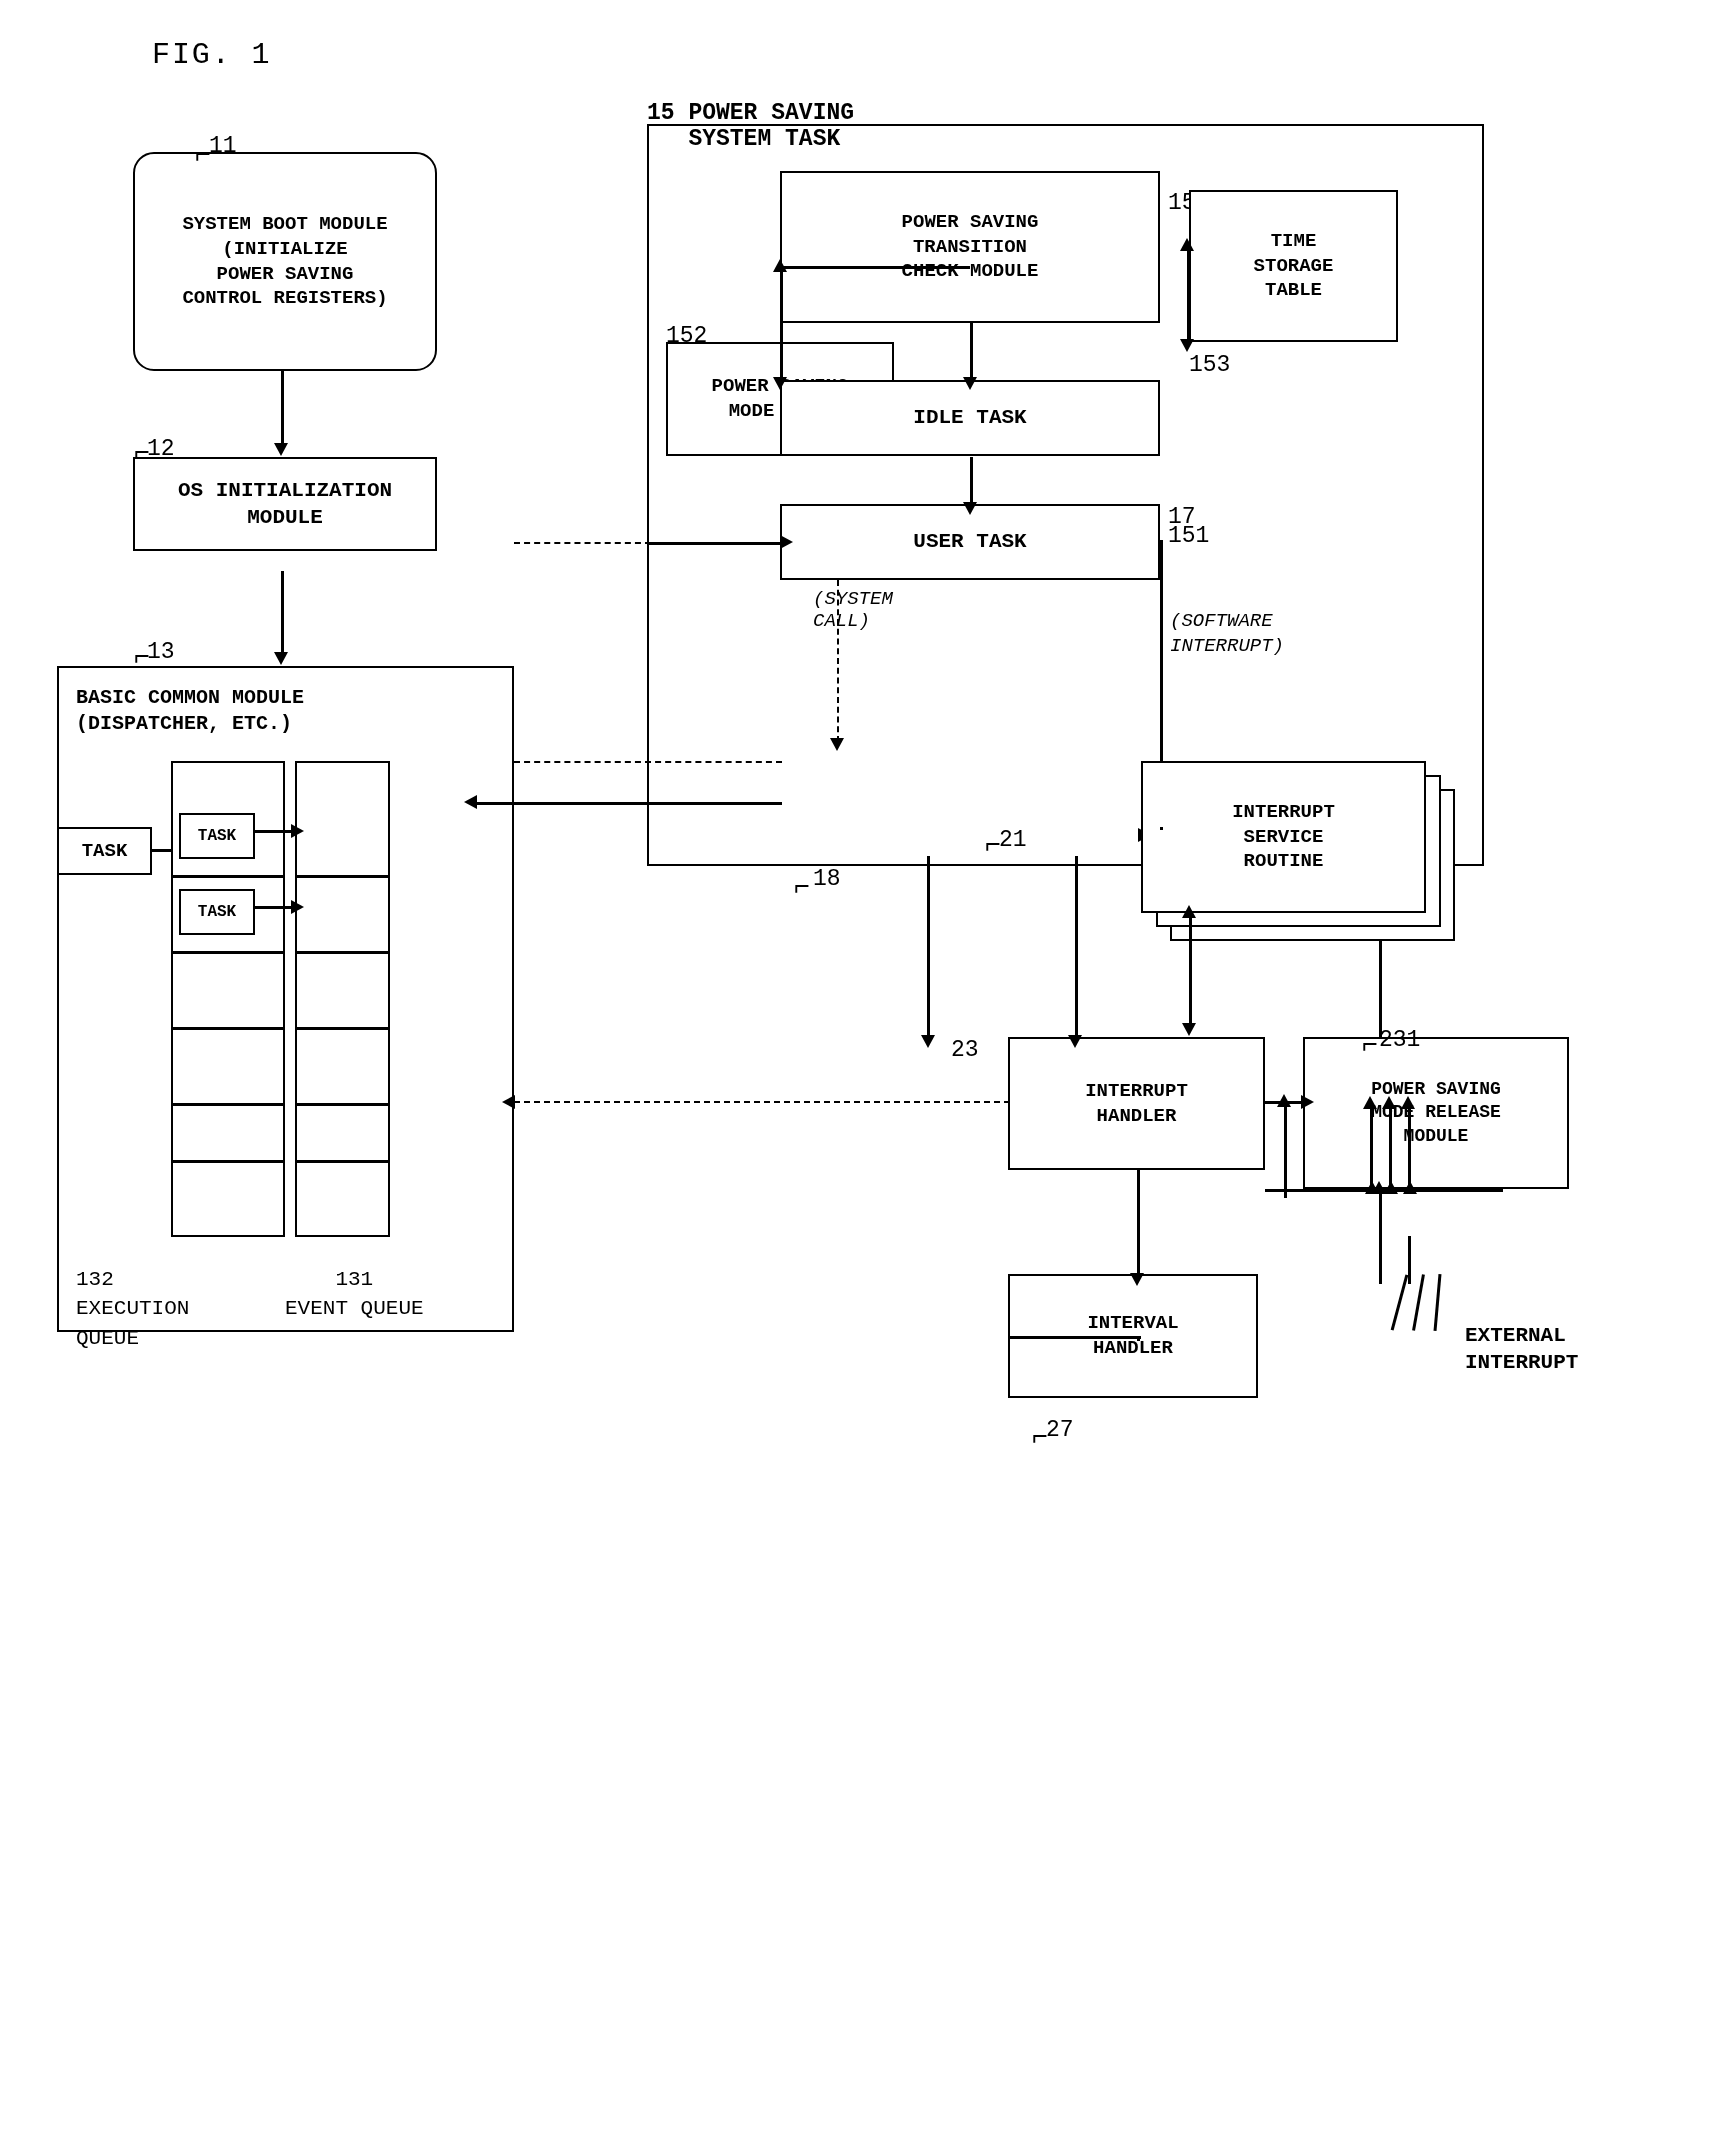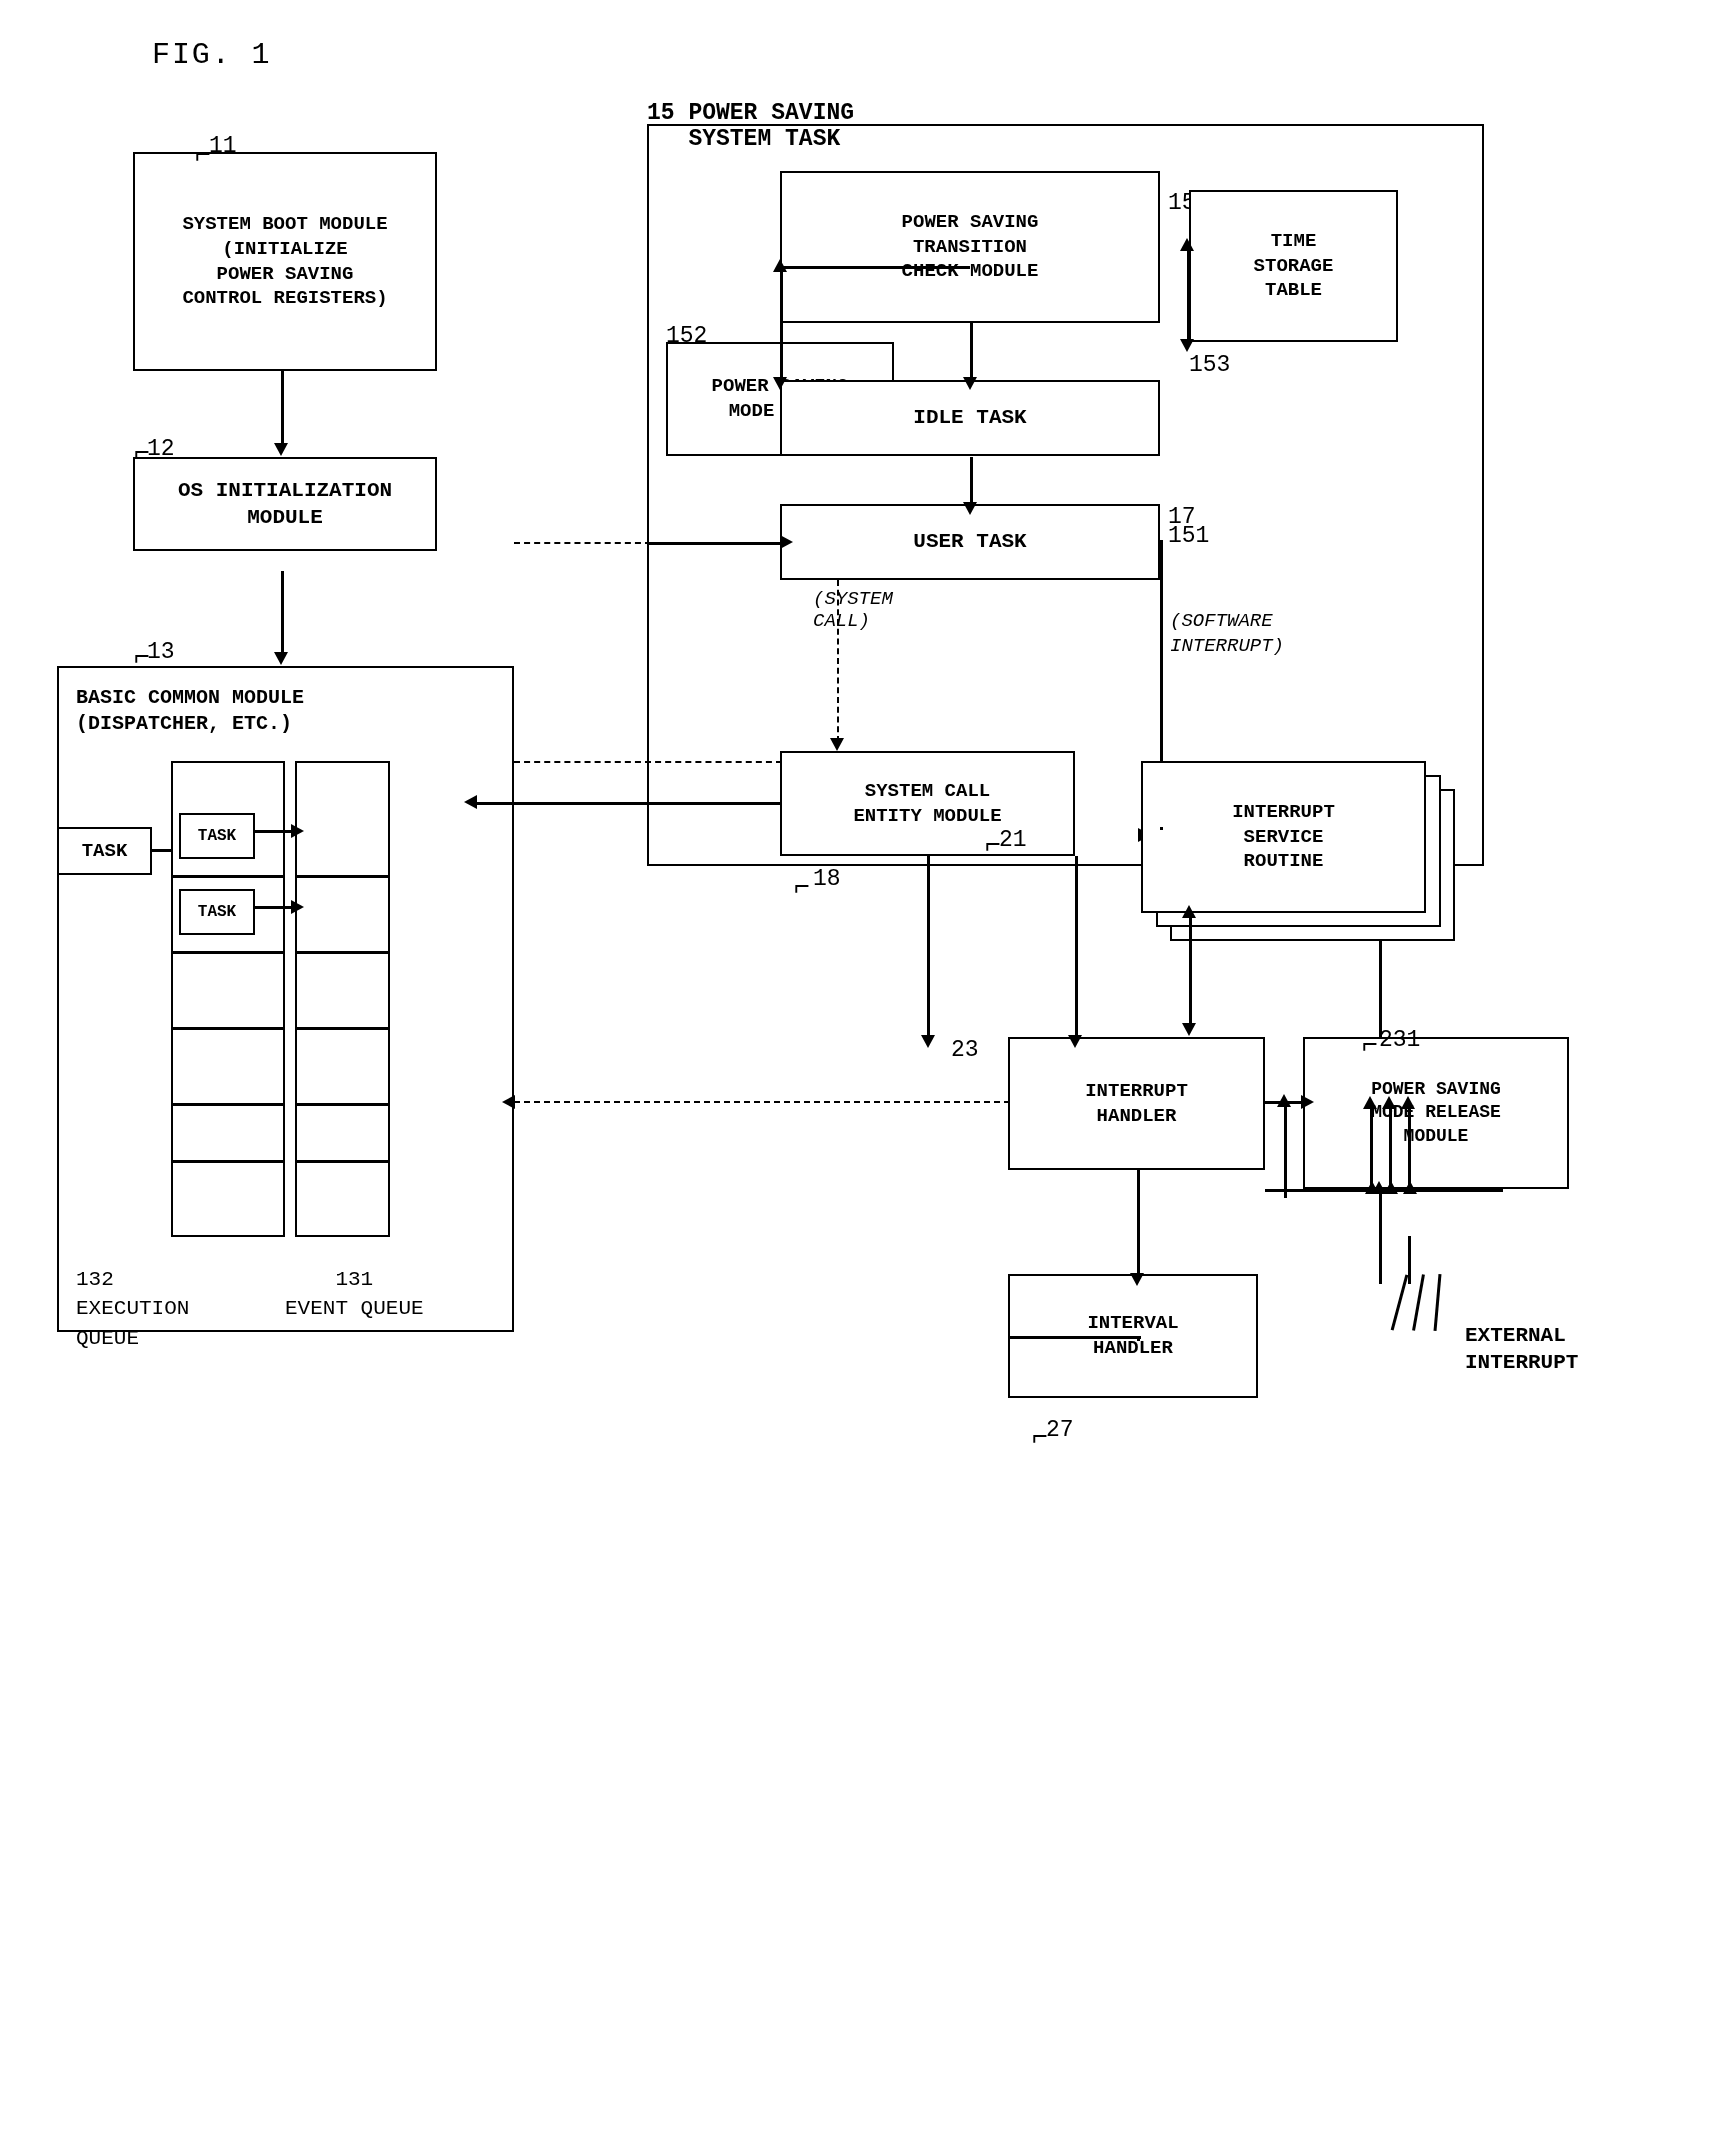--- a/index.html
+++ b/index.html
@@ -100,21 +100,21 @@
       padding: 21px;
     }
   </style>
 </head>
 <body>
 
 <div class="diagram-container">
 
   <div class="fig-title">FIG. 1</div>
 
-  <div class="box" style="left:133px; top:152px; width:304px; height:219px; font-size:19px;">
+  <div class="box" style="left:133px; top:152px; width:304px; height:219px; font-size:19px;border-radius:21px;">
     SYSTEM BOOT MODULE<br>(INITIALIZE<br>POWER SAVING<br>CONTROL REGISTERS)
   </div>
 
   <div class="ref-label" style="left:209px; top:133px;">11</div>
 
   <div style="position:absolute; left:195px; top:141px; font-size:27px; color:#000;">⌐</div>
 
   <div class="arrow-line" style="left:281px; top:371px; width:2.9px; height:76px;"></div>
   <div class="arrowhead-down" style="left:274px; top:443px;"></div>
 
@@ -216,23 +216,20 @@
 
   <div style="position:absolute; left:813px; top:588px; font-size:19px; font-style:italic;">(SYSTEM<br>CALL)</div>
 
   <div style="position:absolute; left:837px; top:580px; width:2.9px; height:162px; border-left:2.9px dashed #000;"></div>
   <div class="arrowhead-down" style="left:830px; top:738px;"></div>
 
   <div style="position:absolute; left:1170px; top:609px; font-size:19px; font-style:italic; width:190px; line-height:1.3;">(SOFTWARE<br>INTERRUPT)</div>
 
   <div style="position:absolute; left:1160px; top:542px; width:2.9px; height:285px; border-left:2.9px dashed #000;"></div>
 
-  <div class="box" style="left:780px; top:751px; width:295px; height:105px; font-size:19px;">
-    SYSTEM CALL<br>ENTITY MODULE
-  </div>
   <div class="ref-label" style="left:813px; top:866px;">18</div>
   <div style="position:absolute; left:794px; top:873px; font-size:27px;">⌐</div>
 
   <div class="arrow-line" style="left:476px; top:802px; width:306px; height:2.9px;"></div>
   <div class="arrowhead-left" style="left:464px; top:795px;"></div>
 
   <div style="position:absolute; left:514px; top:761px; width:268px; height:2.9px; border-top:2.9px dashed #000;"></div>
 
   <div class="box" style="left:1170px; top:789px; width:285px; height:152px; font-size:19px; z-index:1;"></div>
   <div class="box" style="left:1156px; top:775px; width:285px; height:152px; font-size:19px; z-index:2;"></div>

